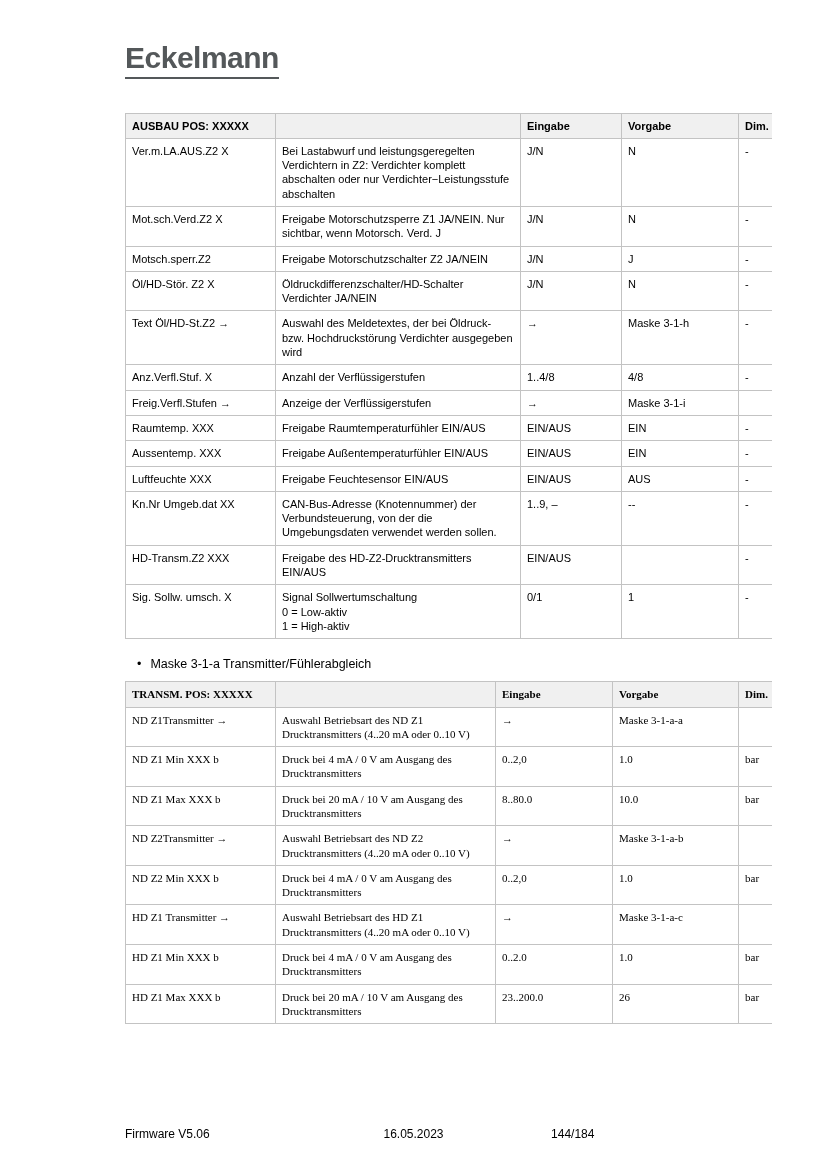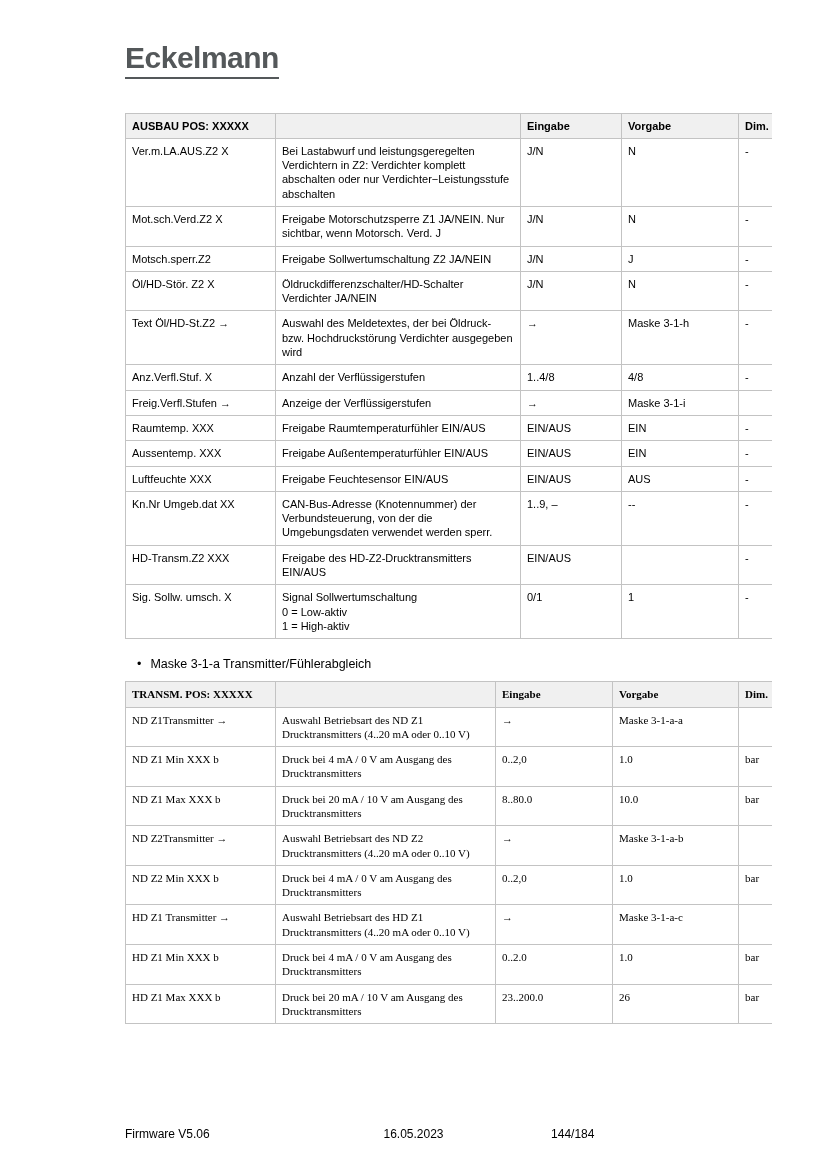--- a/index.html
+++ b/index.html
@@ -73,21 +73,21 @@
       </tr>
       <tr>
         <td class="c-param">Mot.sch.Verd.Z2 X</td>
         <td class="c-desc">Freigabe Motorschutzsperre Z1 JA/NEIN. Nur sichtbar, wenn Motorsch. Verd. J</td>
         <td>J/N</td>
         <td>N</td>
         <td>-</td>
       </tr>
       <tr>
         <td class="c-param">Motsch.sperr.Z2</td>
-        <td class="c-desc">Freigabe Sollwertumschaltung Z2 JA/NEIN</td>
+        <td class="c-desc">Freigabe Motorschutzschalter Z2 JA/NEIN</td>
         <td>J/N</td>
         <td>J</td>
         <td>-</td>
       </tr>
       <tr>
         <td class="c-param">Öl/HD-Stör. Z2 X</td>
         <td class="c-desc">Öldruckdifferenzschalter/HD-Schalter Verdichter JA/NEIN</td>
         <td>J/N</td>
         <td>N</td>
         <td>-</td>
@@ -129,21 +129,21 @@
       </tr>
       <tr>
         <td class="c-param">Luftfeuchte XXX</td>
         <td class="c-desc">Freigabe Feuchtesensor EIN/AUS</td>
         <td>EIN/AUS</td>
         <td>AUS</td>
         <td>-</td>
       </tr>
       <tr>
         <td class="c-param">Kn.Nr Umgeb.dat XX</td>
-        <td class="c-desc">CAN-Bus-Adresse (Knotennummer) der Verbundsteuerung, von der die Umgebungsdaten verwendet werden sperr.</td>
+        <td class="c-desc">CAN-Bus-Adresse (Knotennummer) der Verbundsteuerung, von der die Umgebungsdaten verwendet werden sollen.</td>
         <td>1..9, –</td>
         <td>--</td>
         <td>-</td>
       </tr>
       <tr>
         <td class="c-param">HD-Transm.Z2 XXX</td>
         <td class="c-desc">Freigabe des HD-Z2-Drucktransmitters EIN/AUS</td>
         <td>EIN/AUS</td>
         <td></td>
         <td>-</td>

